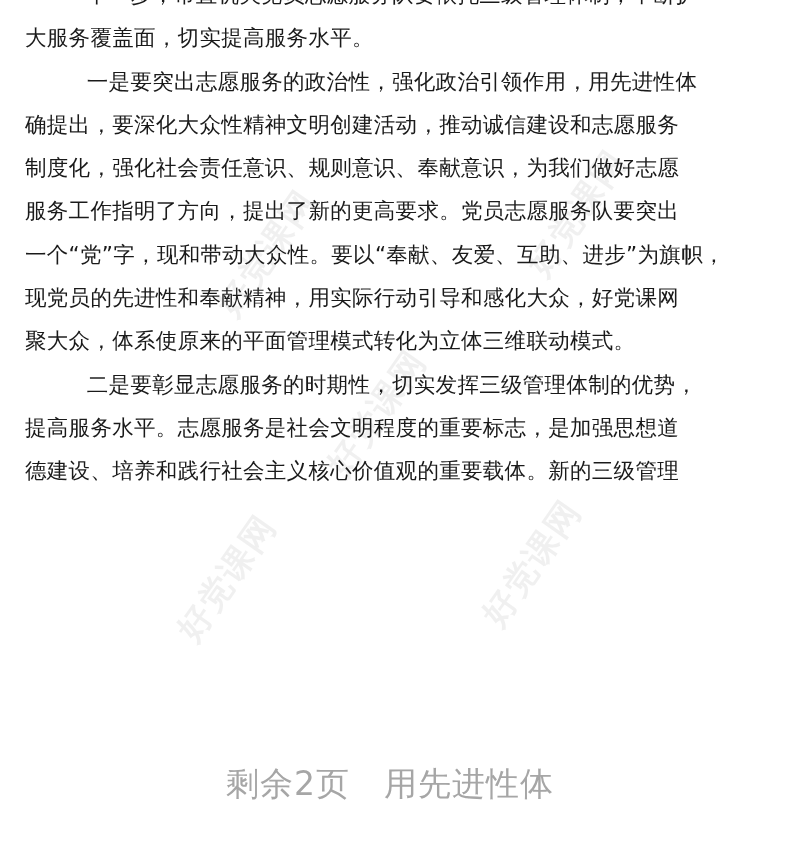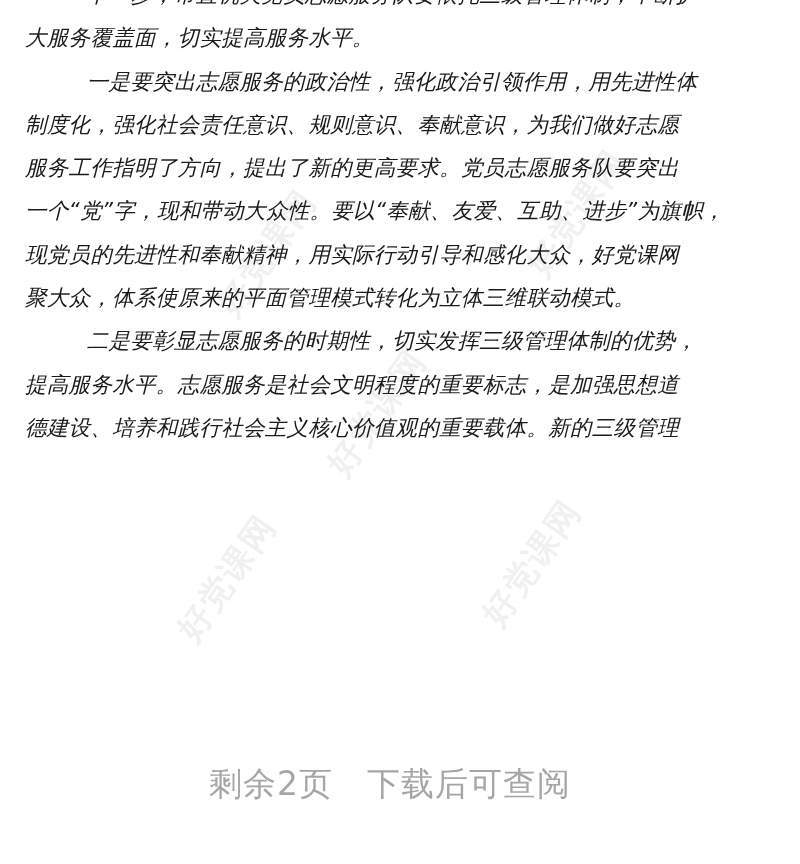--- a/index.html
+++ b/index.html
@@ -29,21 +29,20 @@
       width: 690px;
       color: #1a1a1a;
       font-size: 21.5px;
       line-height: 43.3px;
       letter-spacing: 0.3px;
     }
     .line {
       display: block;
       white-space: nowrap;
       height: 43.3px;
-      font-style: italic;
     }
     .indent {
       padding-left: 44px;
       text-align: center;
     }
     .watermark {
       position: absolute;
       color: rgba(0, 0, 0, 0.06);
       font-size: 34px;
       font-weight: bold;
@@ -75,27 +74,28 @@
   <div class="watermark" style="left:195px; top:230px;">好党课网</div>
   <div class="watermark" style="left:505px; top:190px;">好党课网</div>
   <div class="watermark" style="left:305px; top:390px;">好党课网</div>
   <div class="watermark" style="left:155px; top:555px;">好党课网</div>
   <div class="watermark" style="left:460px; top:540px;">好党课网</div>
 
   <div class="doc-body">
     <span class="line indent">下一步，市直机关党员志愿服务队要依托三级管理体制，不断扩</span>
     <span class="line">大服务覆盖面，切实提高服务水平。</span>
     <span class="line indent">一是要突出志愿服务的政治性，强化政治引领作用，用先进性体</span>
+    <span class="line">确提出，要深化大众性精神文明创建活动，推动诚信建设和志愿服务</span>
     <span class="line">制度化，强化社会责任意识、规则意识、奉献意识，为我们做好志愿</span>
     <span class="line">服务工作指明了方向，提出了新的更高要求。党员志愿服务队要突出</span>
     <span class="line">一个“党”字，现和带动大众性。要以“奉献、友爱、互助、进步”为旗帜，</span>
     <span class="line">现党员的先进性和奉献精神，用实际行动引导和感化大众，好党课网</span>
     <span class="line">聚大众，体系使原来的平面管理模式转化为立体三维联动模式。</span>
     <span class="line indent">二是要彰显志愿服务的时期性，切实发挥三级管理体制的优势，</span>
     <span class="line">提高服务水平。志愿服务是社会文明程度的重要标志，是加强思想道</span>
     <span class="line">德建设、培养和践行社会主义核心价值观的重要载体。新的三级管理</span>
   </div>
 
   <div class="footer-note">
-    <span>剩余2页</span><span class="gap"></span><span>下载后可查阅</span>
+    <span>剩余2页</span><span class="gap"></span><span>用先进性体</span>
   </div>
 
 </div>
 
 </body></html>

